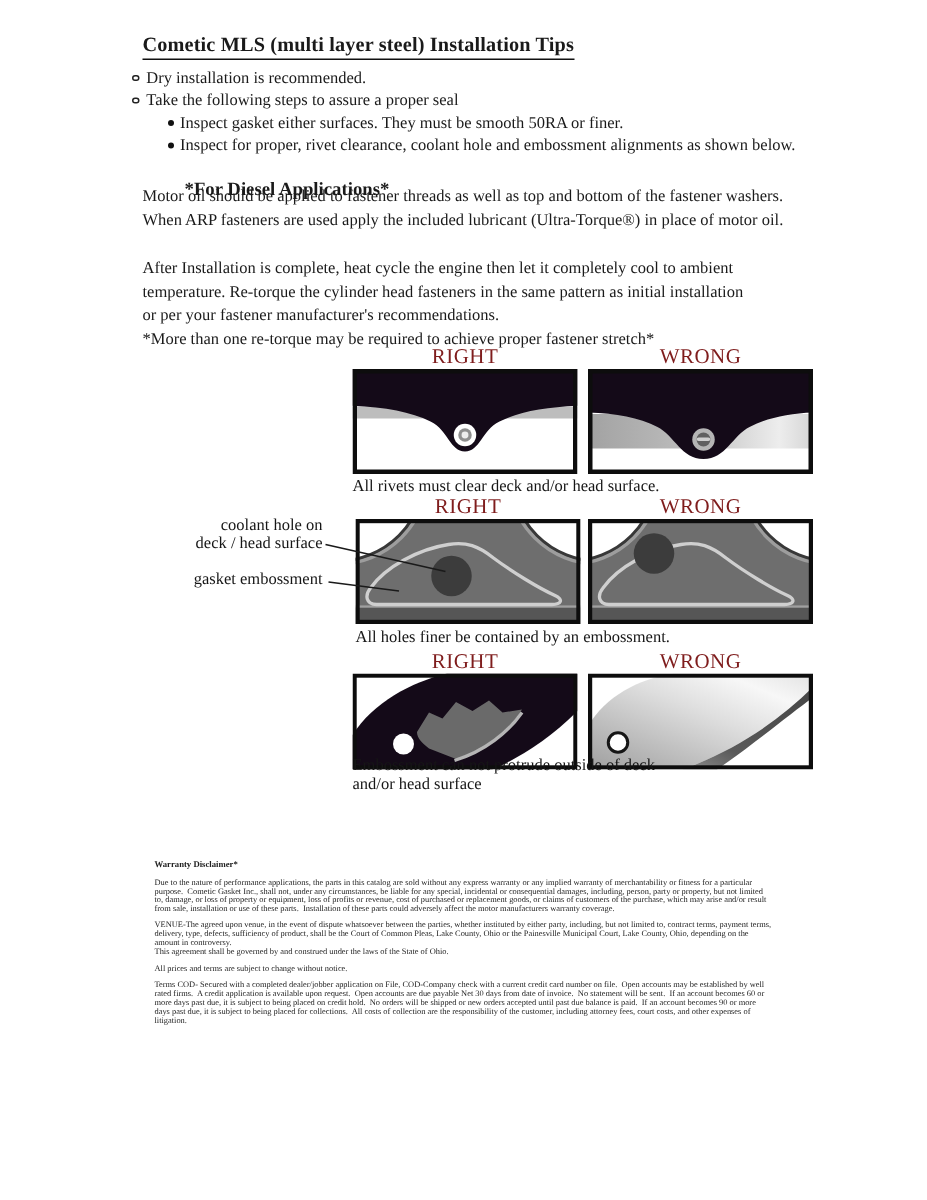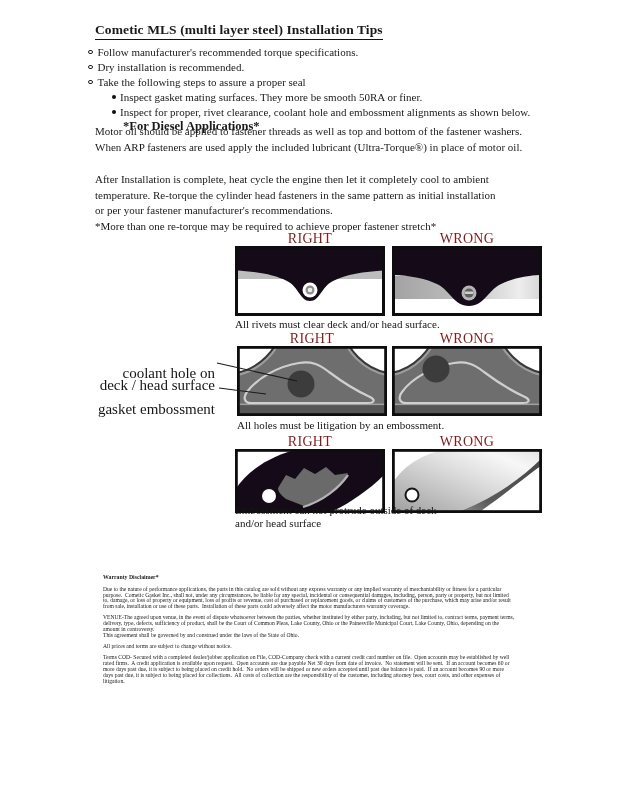--- a/index.html
+++ b/index.html
@@ -27,52 +27,48 @@
   .h2 { left:95px; top:119px; font-size:12.5px; font-weight:bold;margin-left:28px; }
   .para { left:95px; font-size:11px; line-height:15.5px; width:468px; white-space:pre-wrap; }
   .p1 { top:124px; }
   .p2 { top:172px; }
   .note { top:219px; }
   .fig-label { width:150px; text-align:center; font-size:14px; letter-spacing:.3px; color:#7f1d1d; }
   .fig-box { width:150px; }
   .fig-box svg { display:block; }
   .caption { font-size:11px; line-height:12.5px; white-space:pre-wrap; color:#161616; }
   .callout {
-    right:403px; text-align:right; font-size:15px; line-height:11.5px;
-    white-space:pre-line; color:#161616;margin-top:23px;
+    right:403px; text-align:right; font-size:11px; line-height:11.5px;
+    white-space:pre-line; color:#161616;
   }
   .overlay { left:0; top:0; width:618px; height:800px; pointer-events:none; z-index:5; }
   .legal { left:103px; top:575px; width:412px; font-size:5.6px; line-height:5.8px; color:#222; }
   .legal .lg-head { font-weight:bold; margin-bottom:6px; font-size:5.8px; }
   .legal p { margin-bottom:5.5px; white-space:pre-wrap; }
   .pageno { left:388px; top:756px; font-size:14.5px; letter-spacing:.4px; color:#8b5cf6; }
 </style>
 </head>
 <body>
 
 <div class="page">
 
   <div class="abs title">Cometic MLS (multi layer steel) Installation Tips</div>
 
   <div class="abs bullets">
     <div class="b-row">
       <span class="ring"></span>
-      <span>Follow manufacturer's recommended torque specifications.</span>
-    </div>
-    <div class="b-row">
-      <span class="ring"></span>
       <span>Dry installation is recommended.</span>
     </div>
     <div class="b-row">
       <span class="ring"></span>
       <span>Take the following steps to assure a proper seal</span>
     </div>
     <div class="b-row sub">
       <span class="dot"></span>
-      <span>Inspect gasket mating surfaces.  They more be smooth 50RA or finer.</span>
+      <span>Inspect gasket either surfaces.  They must be smooth 50RA or finer.</span>
     </div>
     <div class="b-row sub">
       <span class="dot"></span>
       <span>Inspect for proper, rivet clearance, coolant hole and embossment alignments as shown below.</span>
     </div>
   </div>
 
   <div class="abs h2">*For Diesel Applications*</div>
   <div class="abs para p1">Motor oil should be applied to fastener threads as well as top and bottom of the fastener washers.
 When ARP fasteners are used apply the included lubricant (Ultra-Torque®) in place of motor oil.</div>
@@ -148,21 +144,21 @@
       <circle cx="-12" cy="-30" r="58" fill="#ffffff" stroke="#383838" stroke-width="2"></circle>
       <circle cx="162" cy="-30" r="58" fill="#ffffff" stroke="#383838" stroke-width="2"></circle>
       <rect x="0" y="59" width="150" height="11" fill="#565656"></rect>
       <rect x="0" y="57.6" width="150" height="1.5" fill="#a0a0a0"></rect>
       <path d="M14,57 C7,57 6,51 10,46 C20,32 42,20 62,17 C74,15 82,18 92,26 C104,35 122,46 133,51 C139,54 137,57 131,57 Z" fill="none" stroke="#cfcfcf" stroke-width="2.2"></path>
       <circle cx="44" cy="23" r="13.5" fill="#3c3c3c"></circle>
       <rect x="1.4" y="1.4" width="147.2" height="67.2" fill="none" stroke="#0d0d0d" stroke-width="2.8"></rect>
     </svg>
   </div>
 
-  <div class="abs caption" style="left:237px; top:419px;">All holes must be litigation by an embossment.</div>
+  <div class="abs caption" style="left:237px; top:419px;">All holes finer be contained by an embossment.</div>
 
   <div class="abs fig-label" style="left:235px; top:434px;">RIGHT</div>
   <div class="abs fig-label" style="left:392px; top:434px;">WRONG</div>
 
   <div class="abs fig-box" style="left:235px; top:449px;">
     <svg width="150" height="64" viewBox="0 0 150 64">
       <rect width="150" height="64" fill="#ffffff"></rect>
       <path d="M63,0 L150,0 L150,25 C130,45 108,58 93,64 L0,64 L0,41 C14,19 39,6 63,0 Z" fill="#140a18"></path>
       <path d="M43,39 L51,26 L60,30 L69,19 L80,25 L91,18 L100,26 L113,24 C105,37 89,51 69,57 L51,50 C46,46 43,43 43,39 Z" fill="#6a6a6a"></path>
       <path d="M113,26 C104,39 88,52 68,58" fill="none" stroke="#b5b5b5" stroke-width="2.2"></path>

